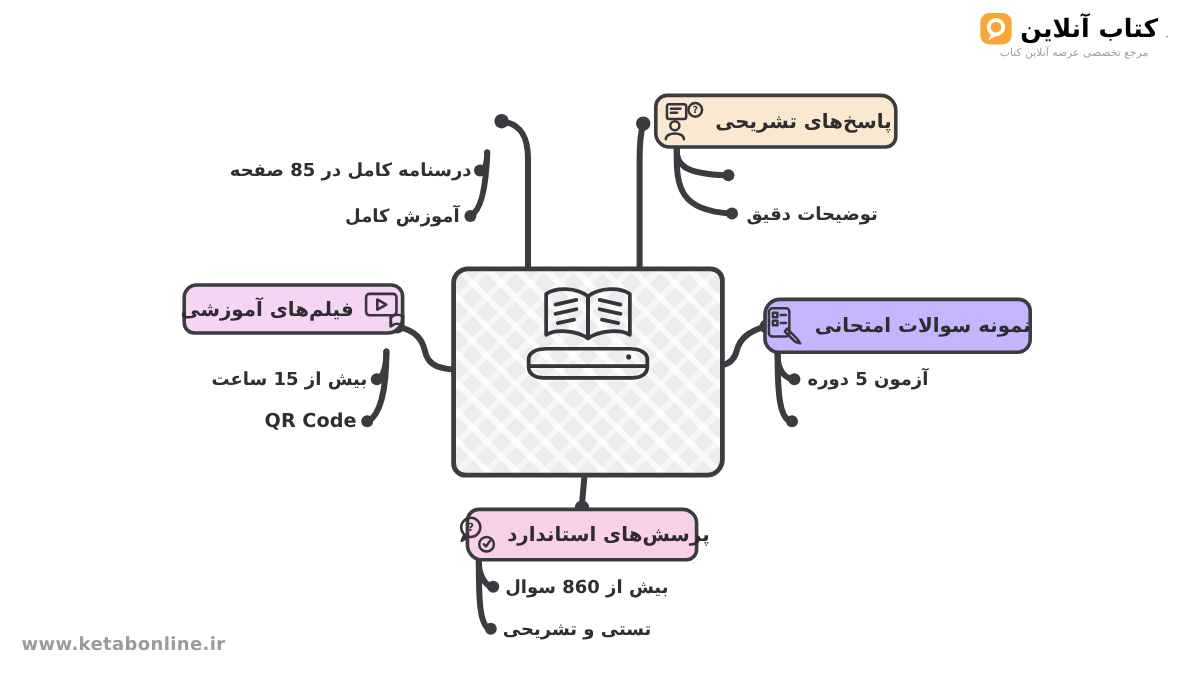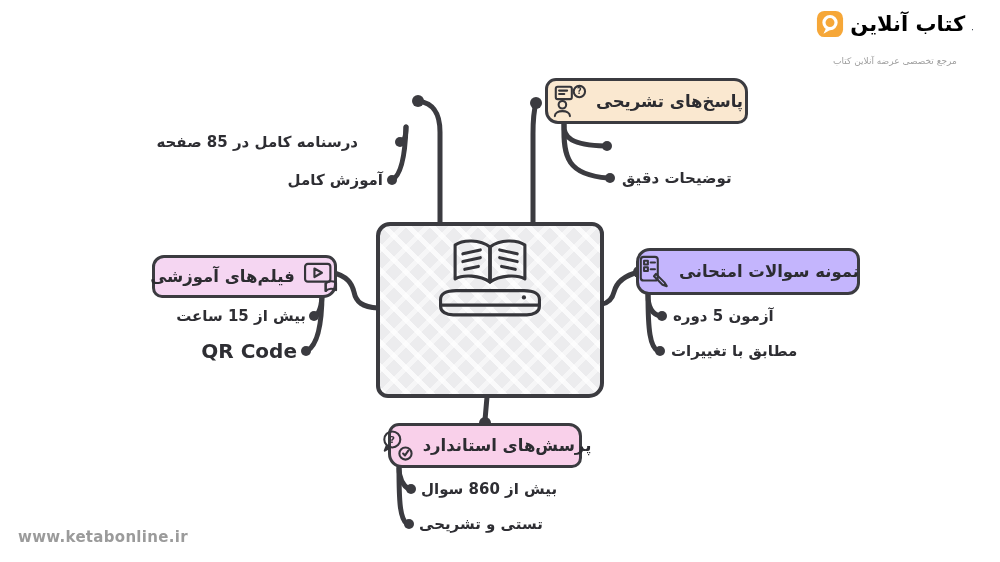--- a/index.html
+++ b/index.html
@@ -12,21 +12,21 @@
   .badge {
     position:absolute; left:12px; top:15px; width:296px; height:41px;
     background:#ccbee9; border:2px dotted #a095c5; border-radius:21px;
     display:flex; align-items:center; justify-content:center;
     font-size:21px; font-weight:700; color:#27242e;
   }
   .logo { position:absolute; right:10px; top:10px; width:190px; text-align:center; }
   .logo-row { display:flex; align-items:center; justify-content:center; gap:6px; }
   .logo-title { font-size:21px; font-weight:700; color:#000000; direction:rtl; white-space:nowrap; }
   .logo-mark { font-size:8px; color:#1c2230; align-self:flex-end; margin-bottom:3px; }
-  .logo-tagline { margin-top:18px; font-size:9px; color:#9f9f9f; direction:rtl; letter-spacing:.2px; }
+  .logo-tagline { margin-top:2px; font-size:9px; color:#9f9f9f; direction:rtl; letter-spacing:.2px; }
   
   .center-box {
     position:absolute; left:376px; top:222px; width:228px; height:176px;
     border:4px solid #3b3b40; border-radius:14px 12px 15px 12px;
     background:#ececee;
     background-image:
       repeating-linear-gradient(45deg, rgba(255,255,255,.75) 0 5px, rgba(255,255,255,0) 5px 17px),
       repeating-linear-gradient(-45deg, rgba(255,255,255,.55) 0 5px, rgba(255,255,255,0) 5px 17px);
     display:flex; flex-direction:column; align-items:center; padding-top:10px;
   }
@@ -34,29 +34,29 @@
     font-size:19px; font-weight:700; color:#2e2e33; line-height:1.75; }
   
   .blabel {
     position:absolute; display:flex; align-items:center; justify-content:center; gap:8px;
     border:3.5px solid #3b3b40; padding:0 10px;
     font-size:16.5px; font-weight:700; color:#2c2c31; white-space:nowrap;
   }
   .blabel .t { direction:rtl; }
   .lbl-lesson    { left:258px; top:82px;  width:158px; height:45px; background:#d8d1f0; border-radius:13px 10px 14px 11px; }
   .lbl-answers   { left:545px; top:78px;  width:203px; height:46px; background:#fae8d0; border-radius:11px 14px 10px 13px; }
-  .lbl-videos    { left:152px; top:255px; width:185px; height:43px; background:#f5d6f2; border-radius:12px 11px 14px 10px; }
+  .lbl-videos    { left:152px; top:236px; width:185px; height:43px; background:#f5d6f2; border-radius:12px 11px 14px 10px; }
   .lbl-exams     { left:636px; top:248px; width:224px; height:47px; background:#c4b5fd; border-radius:14px 11px 12px 13px; }
   .lbl-questions { left:388px; top:423px; width:194px; height:45px; background:#f9d0ea; border-radius:11px 13px 10px 14px; }
   
   .bitem {
     position:absolute; white-space:nowrap; direction:rtl;
     font-size:15px; font-weight:700; color:#2e2e33; line-height:24px;
   }
-  .ltr { direction:ltr; font-size:20px; }
+  .ltr { direction:ltr; font-size:16px; }
   
   .site-url {
     position:absolute; left:18px; top:528px; font-size:15px; color:#9b9b9b;
     text-decoration:none; border-bottom:6px solid #eab308; padding-bottom:19px;
     letter-spacing:.3px; font-weight:700;
   }
   
   #wires { position:absolute; left:0; top:0; pointer-events:none; }
   .icon { flex:0 0 auto; display:block; }
 </style>
@@ -132,21 +132,21 @@
         <path d="M39 34 L53 31"></path>
       <path d="M75 14 L93 18"></path>
         <path d="M75 22 L93 26"></path>
         <path d="M77 31 L91 34"></path>
       <path d="M30 56 L100 56 C111 56 116 60 116 65 L116 72 C116 78 110 81 103 81 L27 81 C20 81 14 78 14 72 L14 65 C14 60 19 56 30 56 Z"></path>
       <path d="M15 71 L115 71"></path>
       <circle cx="100" cy="63" r="2.2" fill="#35353a" stroke="none"></circle>
     </svg>
   </div>
 
-  <div class="bitem" style="right:642px; top:130px;text-align:right;">درسنامه کامل در 85 صفحه</div>
+  <div class="bitem" style="right:607px; top:130px;text-align:right;">درسنامه کامل در 85 صفحه</div>
   <div class="bitem" style="right:617px; top:168px;">آموزش کامل</div>
 
   <div class="blabel lbl-answers">
     <svg class="icon" width="38" height="34" viewBox="0 0 40 36" fill="none" stroke="#35353a" stroke-width="2.2" stroke-linecap="round" stroke-linejoin="round">
       <rect x="6" y="3" width="17" height="13" rx="2"></rect>
       <path d="M9.5 7 L18 7"></path>
         <path d="M9.5 10.5 L15 10.5"></path>
       <circle cx="31" cy="8" r="6"></circle>
       <text x="31" y="11" text-anchor="middle" font-size="8.5" font-weight="bold" fill="#35353a" stroke="none" font-family="DejaVu Sans, sans-serif">?</text>
       <circle cx="13" cy="22" r="4"></circle>
@@ -173,21 +173,20 @@
       <rect x="4" y="2" width="18" height="25" rx="3"></rect>
       <rect x="7.5" y="6" width="4" height="4"></rect>
       <rect x="7.5" y="13" width="4" height="4"></rect>
       <path d="M14.5 8 L19 8"></path>
         <path d="M14.5 15 L19 15"></path>
       <path d="M20 20 L29 29 L31.5 33 L27 31.5 L18 22.5 Z"></path>
     </svg>
     <span class="t">نمونه سوالات امتحانی</span>
   </div>
   <div class="bitem" style="left:673px; top:304px;">آزمون 5 دوره</div>
-  <div class="bitem" style="left:671px; top:339px;">مطابق با تغییرات</div>
 
   <div class="blabel lbl-questions">
     <svg class="icon" width="36" height="32" viewBox="0 0 38 34" fill="none" stroke="#35353a" stroke-width="2.2" stroke-linecap="round" stroke-linejoin="round">
       <circle cx="14" cy="10" r="8.5"></circle>
       <path d="M8 17 L6 22 L12 18.5" fill="#35353a"></path>
       <text x="14" y="13.5" text-anchor="middle" font-size="10" font-weight="bold" fill="#35353a" stroke="none" font-family="DejaVu Sans, sans-serif">?</text>
       <circle cx="28" cy="25" r="6.5"></circle>
       <path d="M25.5 25 L27.5 27 L31 22"></path>
     </svg>
     <span class="t">پرسش‌های استاندارد</span>

